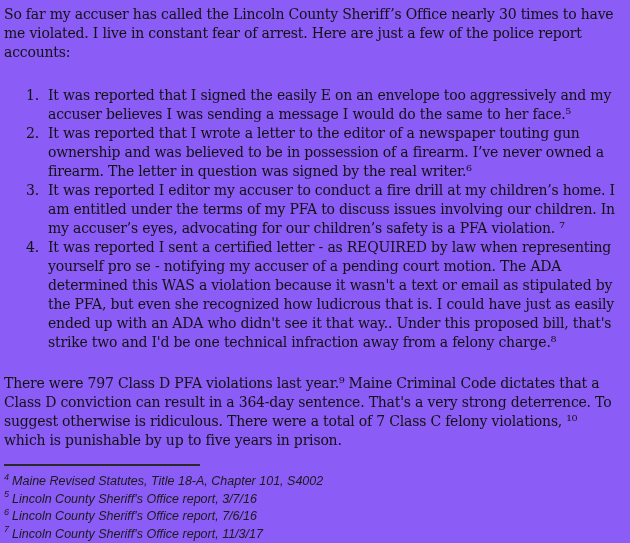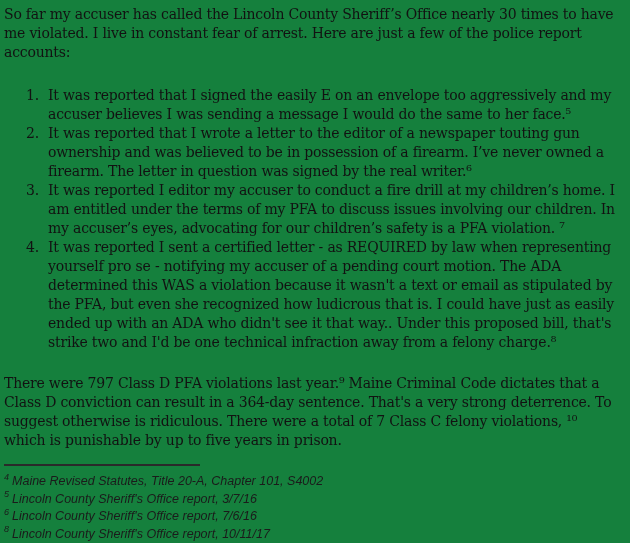--- a/index.html
+++ b/index.html
@@ -10,21 +10,21 @@
   body {
     height: 543px;
     overflow: hidden;
     font-family: "DejaVu Serif", "Liberation Serif", serif;
     color: #121212;
   }
   .page {
     width: 630px;
     height: 543px;
     padding: 5px 12px 4px 4px;
-    background: #15803d;
+    background: #8b5cf6;
   }
   .body-text {
     font-size: 14px;
     line-height: 19px;
     letter-spacing: -0.2px;
   }
   .intro {
     margin-bottom: 24px;
   }
   .numbered-list {
@@ -95,26 +95,29 @@
       <span class="list-text">It was reported I sent a certified letter - as REQUIRED by law when representing yourself pro se - notifying my accuser of a pending court motion. The ADA determined this WAS a violation because it wasn't a text or email as stipulated by the PFA, but even she recognized how ludicrous that is. I could have just as easily ended up with an ADA who didn't see it that way.. Under this proposed bill, that's strike two and I'd be one technical infraction away from a felony charge.⁸</span>
     </div>
   </div>
 
   <div class="body-text closing">There were 797 Class D PFA violations last year.⁹  Maine Criminal Code dictates that a Class D conviction can result in a 364-day sentence. That's a very strong deterrence. To suggest otherwise is ridiculous. There were a total of 7 Class C felony violations, ¹⁰ which is punishable by up to five years in prison.</div>
 
   <hr class="footnote-rule">
 
   <div class="footnotes">
     <div class="footnote-line">
-      <sup class="footnote-marker">4</sup><span>Maine Revised Statutes, Title 20-A, Chapter 101, S4002</span>
+      <sup class="footnote-marker">4</sup><span>Maine Revised Statutes, Title 18-A, Chapter 101, S4002</span>
     </div>
     <div class="footnote-line">
       <sup class="footnote-marker">5</sup><span>Lincoln County Sheriff's Office report, 3/7/16</span>
     </div>
     <div class="footnote-line">
       <sup class="footnote-marker">6</sup><span>Lincoln County Sheriff's Office report, 7/6/16</span>
+    </div>
+    <div class="footnote-line">
+      <sup class="footnote-marker">7</sup><span>Lincoln County Sheriff's Office report, 11/3/17</span>
     </div>
     <div class="footnote-line">
       <sup class="footnote-marker">8</sup><span>Lincoln County Sheriff's Office report, 10/11/17</span>
     </div>
   </div>
 
 </div>
 
 </body></html>

